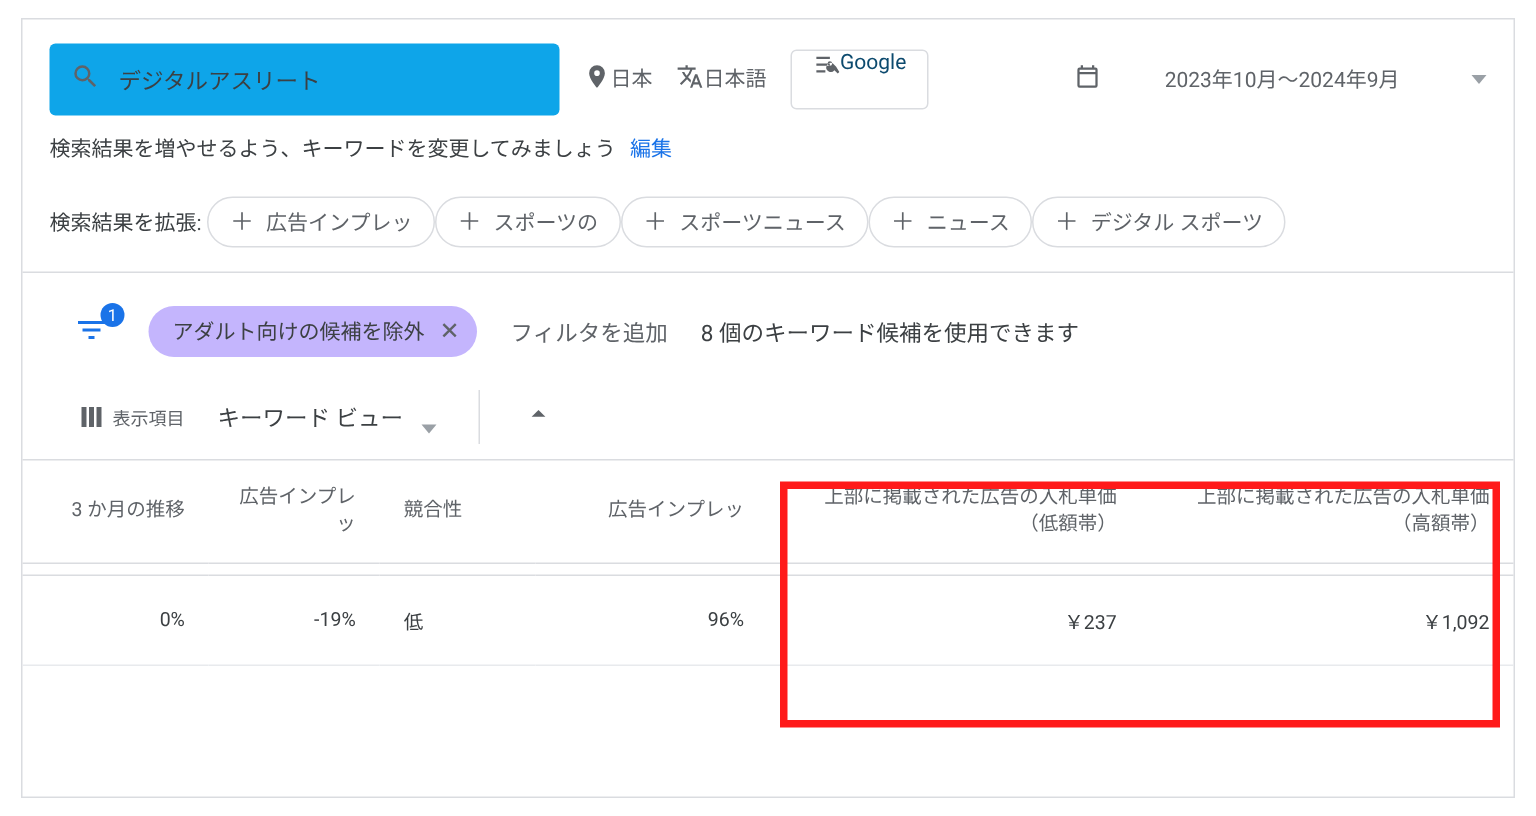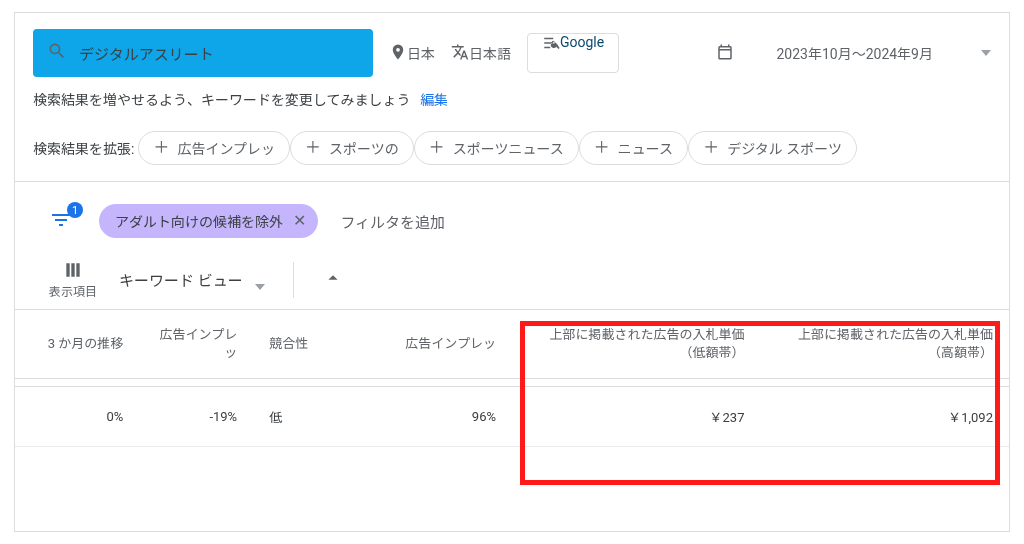--- a/index.html
+++ b/index.html
@@ -148,21 +148,21 @@
   
   .viewrow {
     display: flex;
     align-items: center;
     gap: 22px;
     padding: 8px 18px 10px 34px;
     border-bottom: 1px solid #dadce0;
   }
   .colbtn {
     display: flex;
-    flex-direction: column;
+    flex-direction: row;
     align-items: center;
     gap: 2px;
     color: #5f6368;
     font-size: 12px;
   }
   .colbtn svg { width: 24px; height: 20px; fill: #5f6368; }
   .kview {
     display: flex;
     align-items: flex-end;
     gap: 6px;
@@ -291,20 +291,21 @@
         <svg viewBox="0 0 24 24">
             <path d="M10 18h4v-2h-4v2zM3 6v2h18V6H3zm3 7h12v-2H6v2z"></path>
           </svg>
         <span class="badge">1</span>
       </div>
       <span class="pill">
         <span>アダルト向けの候補を除外</span>
         <span class="x">✕</span>
       </span>
       <span class="addfilter">フィルタを追加</span>
+      <span class="summary">8 個のキーワード候補を使用できます</span>
     </div>
 
     <div class="viewrow">
       <div class="colbtn">
         <svg viewBox="0 0 24 24">
             <path d="M4 4h4v16H4V4zm6 0h4v16h-4V4zm6 0h4v16h-4V4z"></path>
           </svg>
         <span>表示項目</span>
       </div>
       <div class="kview">

